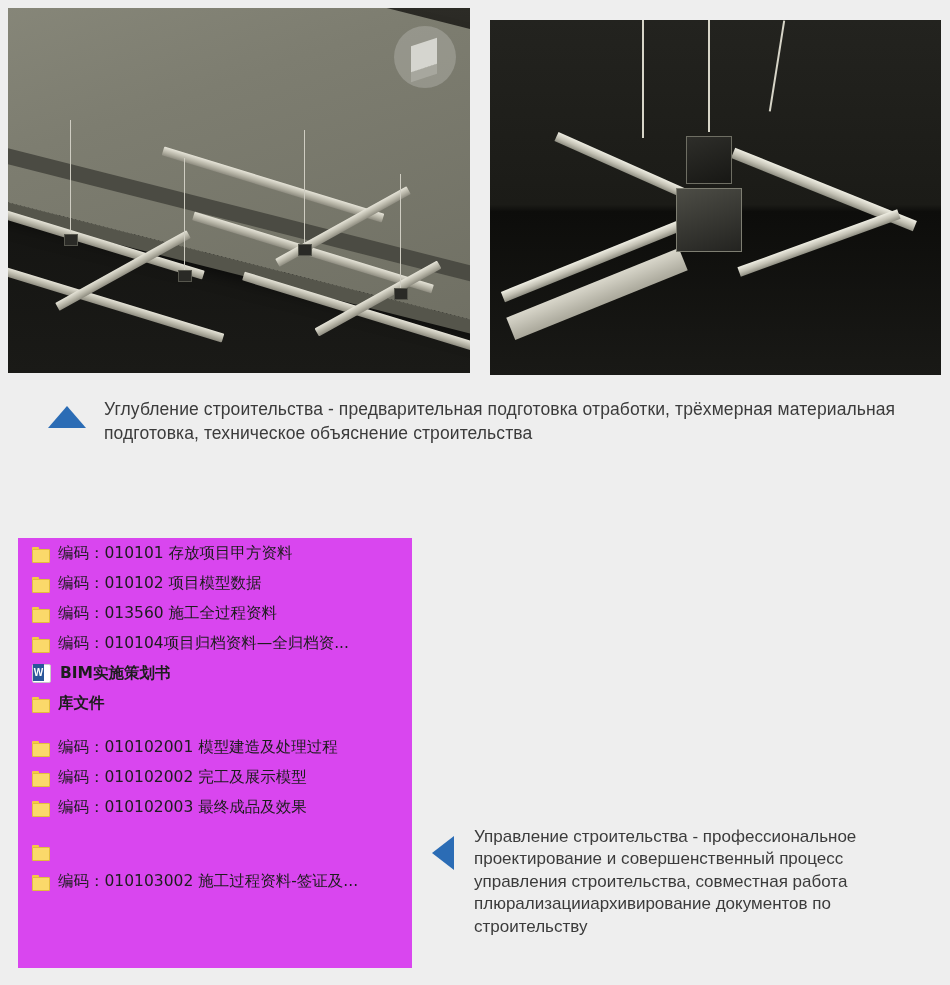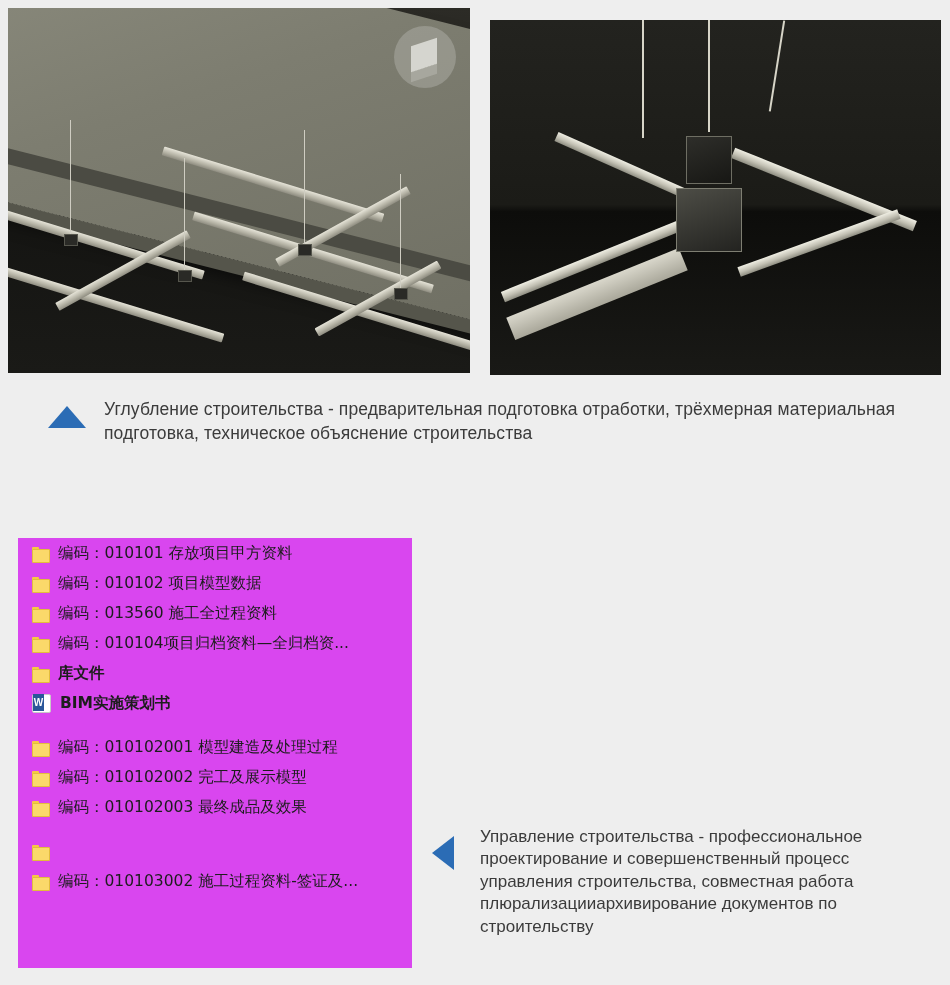--- a/index.html
+++ b/index.html
@@ -270,21 +270,21 @@
   .file-label.bold { font-weight: bold; }
 
   
   .caption-bottom {
     position: absolute;
     left: 432px;
     top: 826px;
     width: 500px;
     display: flex;
     align-items: flex-start;
-    gap: 26px;
+    gap: 20px;
   }
   .cap-text2 {
     font-size: 17px;
     line-height: 1.32;
     color: #3b3b3b;
   }
 </style>
 </head>
 <body>
 
@@ -353,26 +353,26 @@
       </div>
       <div class="file-row">
         <div class="folder-ico"></div>
         <div class="file-label">编码：013560 施工全过程资料</div>
       </div>
       <div class="file-row">
         <div class="folder-ico"></div>
         <div class="file-label">编码：010104项目归档资料—全归档资...</div>
       </div>
       <div class="file-row">
-        <div class="folder-ico"></div>
-        <div class="file-label bold">库文件</div>
-      </div>
-      <div class="file-row">
         <div class="word-ico"></div>
         <div class="file-label bold">BIM实施策划书</div>
+      </div>
+      <div class="file-row">
+        <div class="folder-ico"></div>
+        <div class="file-label bold">库文件</div>
       </div>
       <div class="spacer-row"></div>
       <div class="file-row">
         <div class="folder-ico"></div>
         <div class="file-label">编码：010102001 模型建造及处理过程</div>
       </div>
       <div class="file-row">
         <div class="folder-ico"></div>
         <div class="file-label">编码：010102002 完工及展示模型</div>
       </div>

